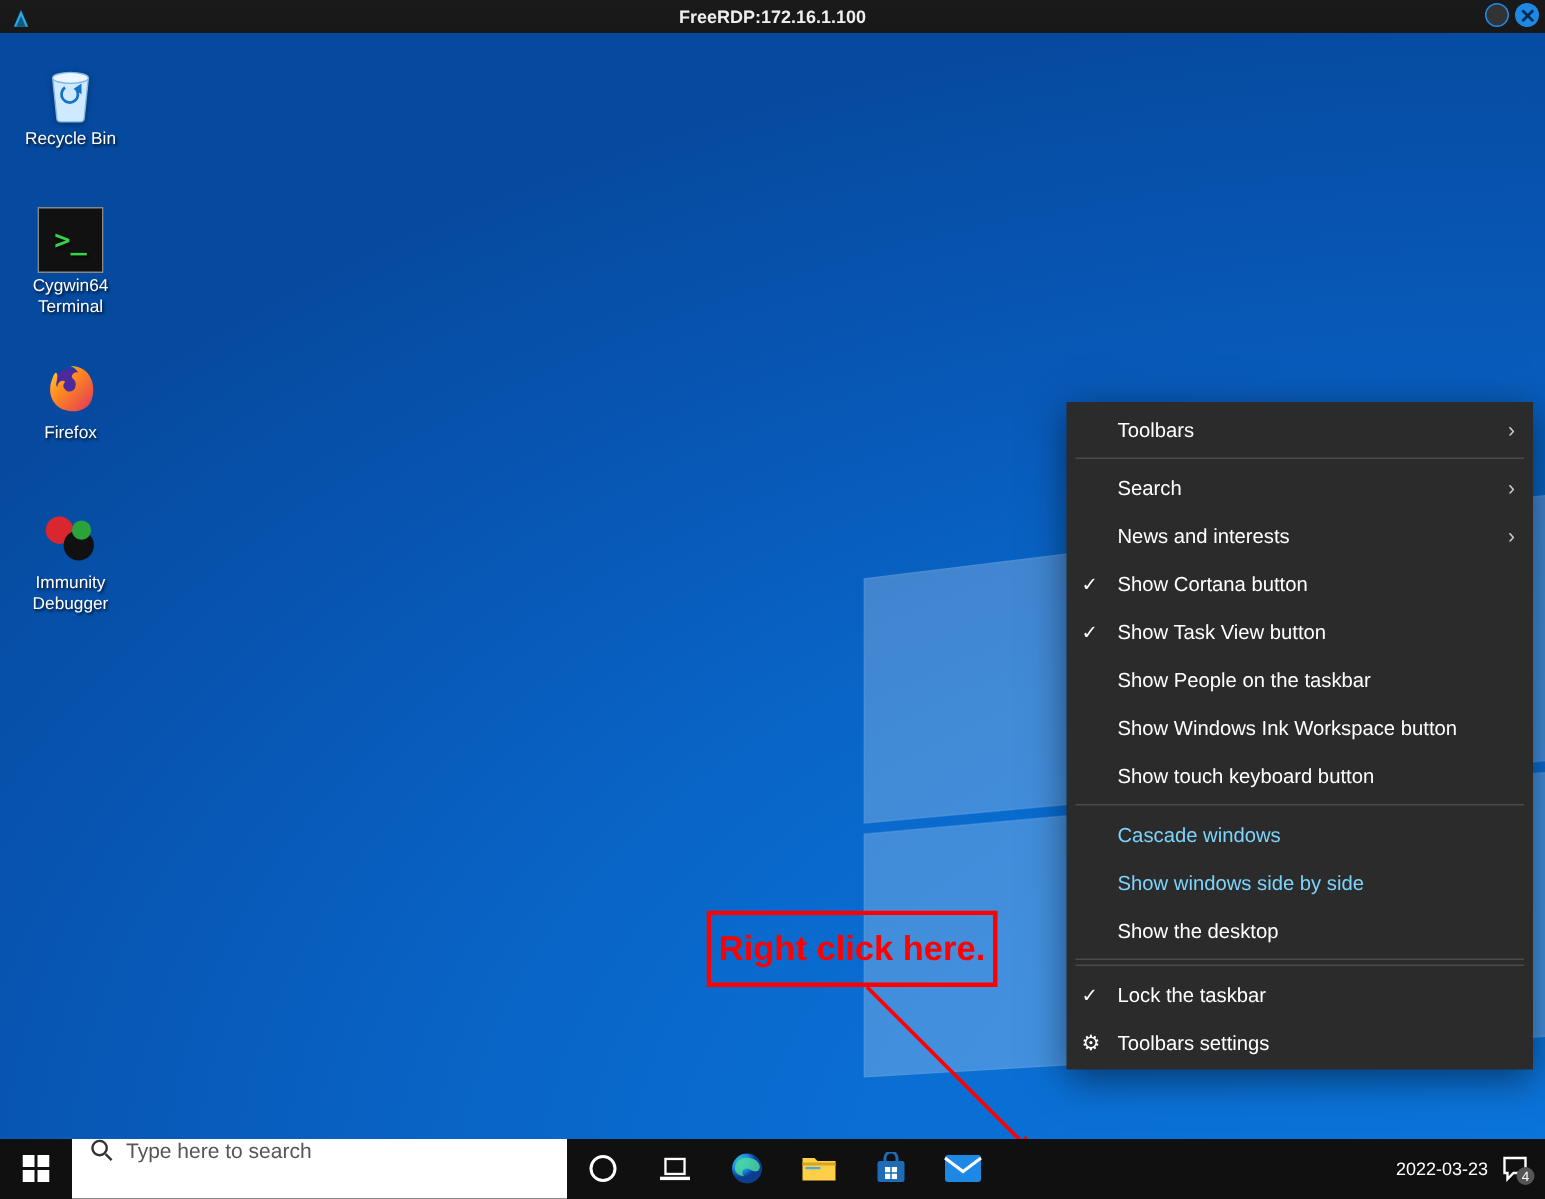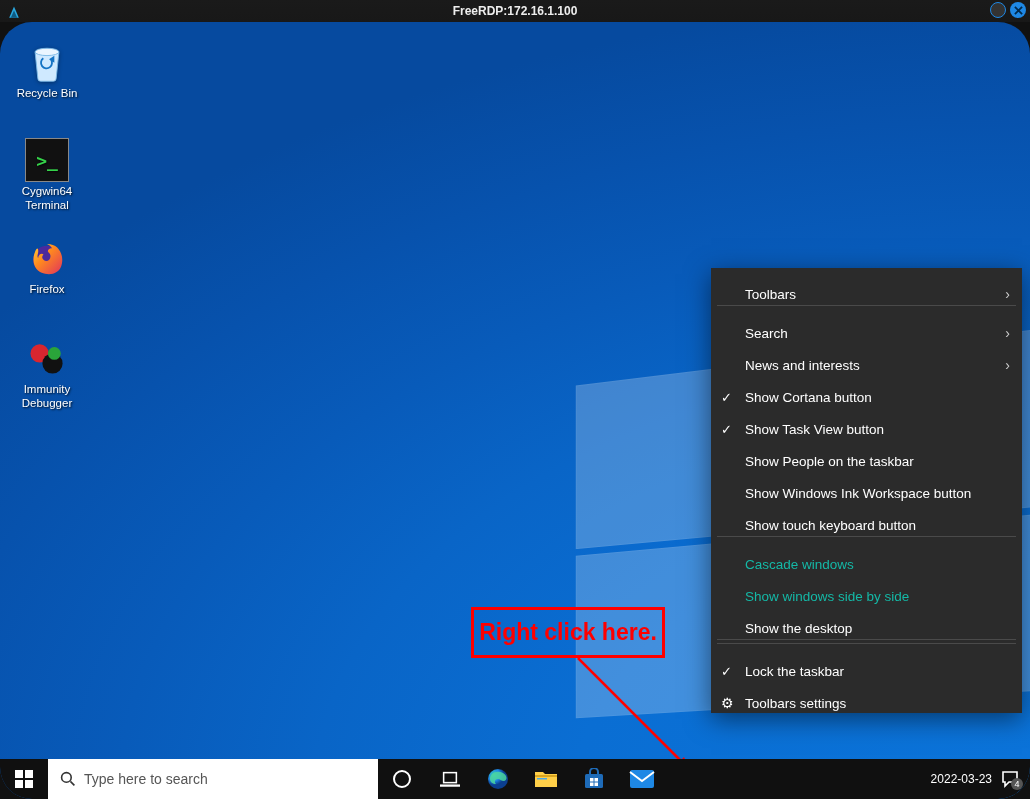--- a/index.html
+++ b/index.html
@@ -43,21 +43,20 @@
   }
   .min-btn { background:#333; border:1px solid #1e88e5; }
   .close-btn { background:#1e88e5; color:#000; font-size:11px; }
 
   
   .desk {
     position: relative;
     flex: 1;
     background: radial-gradient(ellipse 1300px 800px at 100% 100%, #0b74da 0%, #0a6ed3 35%, #0965c7 55%, #085bba 70%, #0752ad 85%, #064a9f 100%);
     overflow: hidden;
-    border-radius: 32px;
   }
   .winlogo {
     position: absolute;
     left: 550px; top: 330px;
     width: 600px; height: 350px;
     transform: perspective(1600px) rotateY(-16deg) skewY(-5deg);
     filter: brightness(1.15);
     opacity: 0.9;
   }
   .winlogo .q {
@@ -108,25 +107,25 @@
     position:absolute; right:8px; top:246px;
     width:311px;
     background:#2b2b2b;
     color:#fff;
     font-size:13.5px;
     box-shadow:0 6px 24px rgba(0,0,0,0.5);
     padding:2px 0;
     z-index:30;
   }
   .ctx .row{
-    height:32px; display:flex; align-items:flex-end;
+    height:32px; display:flex; align-items:center;
     padding:0 14px 0 34px;
     position:relative; cursor:default;
   }
-  .ctx .row.disabled{ color:#14b8a6; pointer-events:none;}
+  .ctx .row.disabled{ color:#7dd3fc; pointer-events:none;}
   .ctx .row .chev{ position:absolute; right:12px; font-size:14px; color:#ccc;}
   .ctx .row .chk{ position:absolute; left:10px; font-size:13px; color:#fff;}
   .ctx .row .gear{ position:absolute; left:10px; font-size:14px; color:#fff;}
   .ctx hr.sep { border:none; border-top:1px solid #4a4a4a; margin:3px 6px; }
   .ctx .row.highlight{
     box-shadow: inset 0 0 0 2.5px #ff0000;
   }
 
   
   .taskbar{
@@ -135,21 +134,21 @@
     display:flex; align-items:center;
     color:#fff; z-index:10;
   }
   .start-btn{
     width:48px;height:40px;display:flex;align-items:center;justify-content:center;cursor:pointer;
   }
   .start-btn svg{width:18px;height:18px;}
   .searchbox{
     height:40px; width:330px;
     background:#fff;
-    display:flex; align-items:center;
+    display:flex; 
     padding:0 12px; gap:8px;
     color:#555;
   }
   .searchbox svg{width:16px;height:16px;color:#333;}
   .searchbox span{ color:#555; font-size:14px; }
   .tb-icons{ display:flex; align-items:center; height:40px; }
   .tb-icons .tb{ width:48px; height:40px; display:flex;align-items:center;justify-content:center; cursor:pointer;}
   .tray{ position:absolute; right:8px; display:flex; align-items:center; gap:6px; font-size:11px; }
   .tray .date{ font-size:12px; }
   .tray .notif{ position:relative; width:24px;height:24px; display:flex;align-items:center;justify-content:center;}

